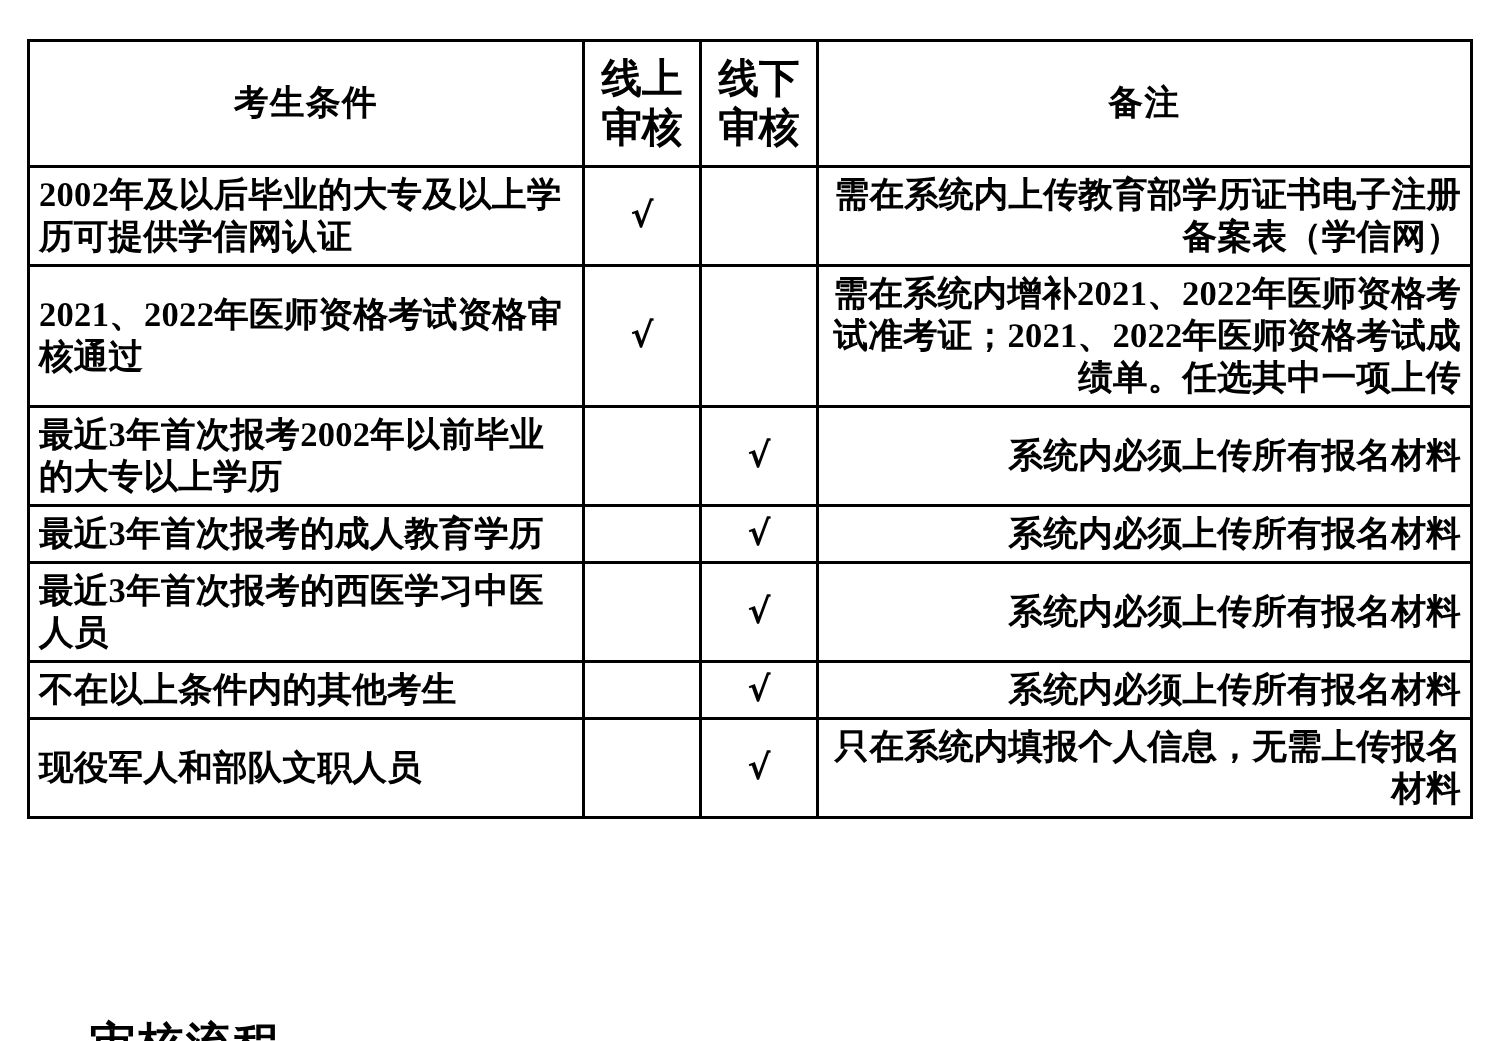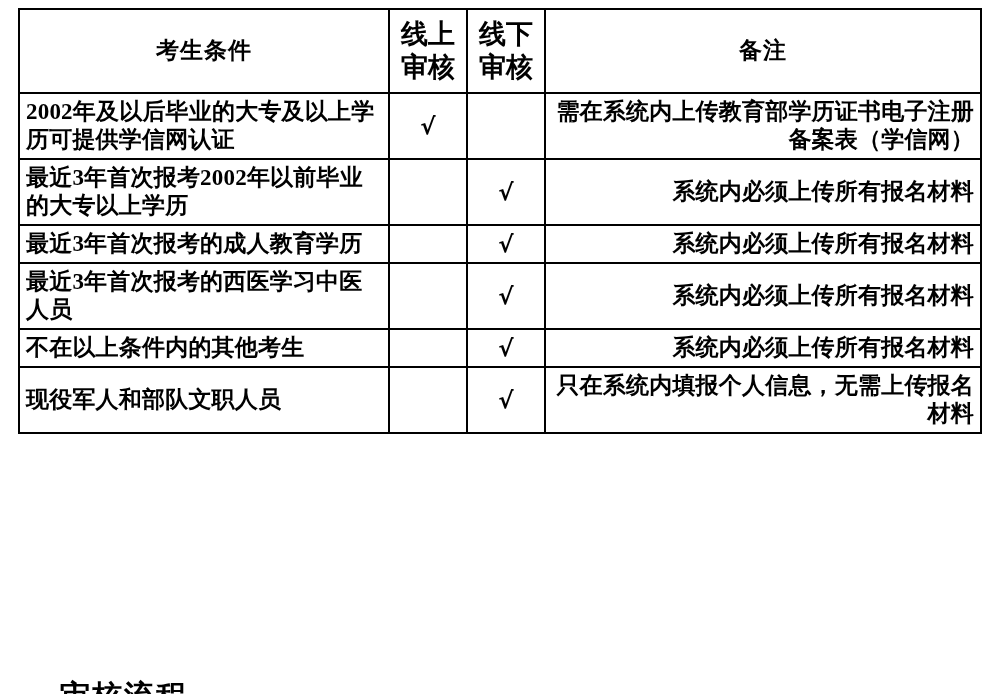--- a/index.html
+++ b/index.html
@@ -15,21 +15,21 @@
     overflow: hidden;
   }
   .page {
     position: relative;
     width: 1000px;
     height: 694px;
   }
   table.req-table {
     position: absolute;
     left: 18px;
-    top: 8px;
+    top: 26px;
     width: 962px;
     border-collapse: collapse;
     table-layout: fixed;
   }
   table.req-table td, table.req-table th {
     border: 2px solid #000000;
     padding: 4px 6px;
     vertical-align: middle;
     font-weight: bold;
     font-size: 23px;
@@ -107,20 +107,26 @@
       </tr>
     </thead>
     <tbody>
       <tr>
         <td class="cond">2002年及以后毕业的大专及以上学历可提供学信网认证</td>
         <td class="mark">√</td>
         <td class="mark"></td>
         <td class="note">需在系统内上传教育部学历证书电子注册备案表（学信网）</td>
       </tr>
       <tr>
+        <td class="cond">2021、2022年医师资格考试资格审核通过</td>
+        <td class="mark">√</td>
+        <td class="mark"></td>
+        <td class="note">需在系统内增补2021、2022年医师资格考试准考证；2021、2022年医师资格考试成绩单。任选其中一项上传</td>
+      </tr>
+      <tr>
         <td class="cond">最近3年首次报考2002年以前毕业的大专以上学历</td>
         <td class="mark"></td>
         <td class="mark">√</td>
         <td class="note">系统内必须上传所有报名材料</td>
       </tr>
       <tr>
         <td class="cond">最近3年首次报考的成人教育学历</td>
         <td class="mark"></td>
         <td class="mark">√</td>
         <td class="note">系统内必须上传所有报名材料</td>

